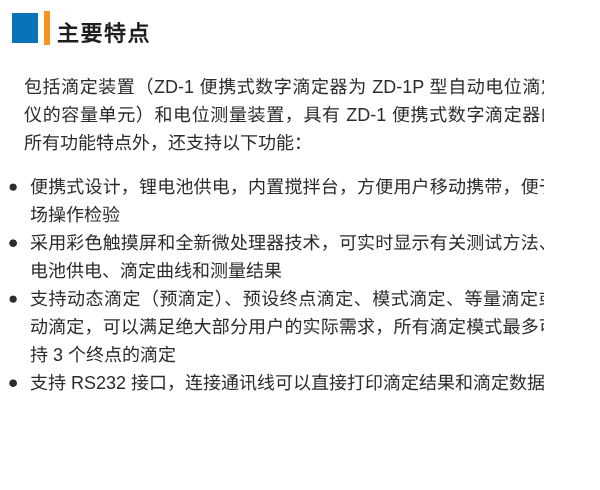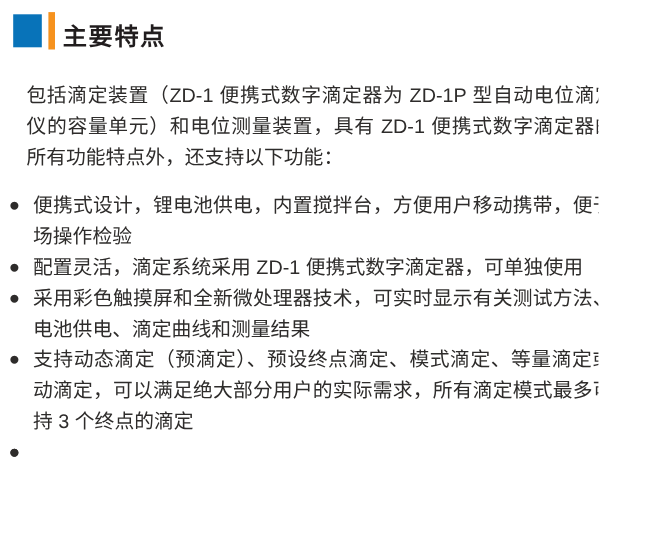--- a/index.html
+++ b/index.html
@@ -72,32 +72,32 @@
   <div class="content">
     <p class="intro">包括滴定装置（ZD-1 便携式数字滴定器为 ZD-1P 型自动电位滴定仪的容量单元）和电位测量装置，具有 ZD-1 便携式数字滴定器的所有功能特点外，还支持以下功能：</p>
 
     <ul class="features">
       <li>
         <span class="marker">●</span>
         <span>便携式设计，锂电池供电，内置搅拌台，方便用户移动携带，便于现场操作检验</span>
       </li>
       <li>
         <span class="marker">●</span>
-        <span>配置灵活，滴定系统采用 ZD-1 便携式数字滴定器，可单独使用</span>
       </li>
       <li>
         <span class="marker">●</span>
         <span>采用彩色触摸屏和全新微处理器技术，可实时显示有关测试方法、锂电池供电、滴定曲线和测量结果</span>
       </li>
       <li>
         <span class="marker">●</span>
         <span>支持动态滴定（预滴定）、预设终点滴定、模式滴定、等量滴定或手动滴定，可以满足绝大部分用户的实际需求，所有滴定模式最多可支持 3 个终点的滴定</span>
       </li>
       <li>
         <span class="marker">●</span>
       </li>
       <li>
         <span class="marker">●</span>
+        <span>支持 RS232 接口，连接通讯线可以直接打印滴定结果和滴定数据</span>
       </li>
     </ul>
   </div>
 
 </div>
 
 </body></html>

